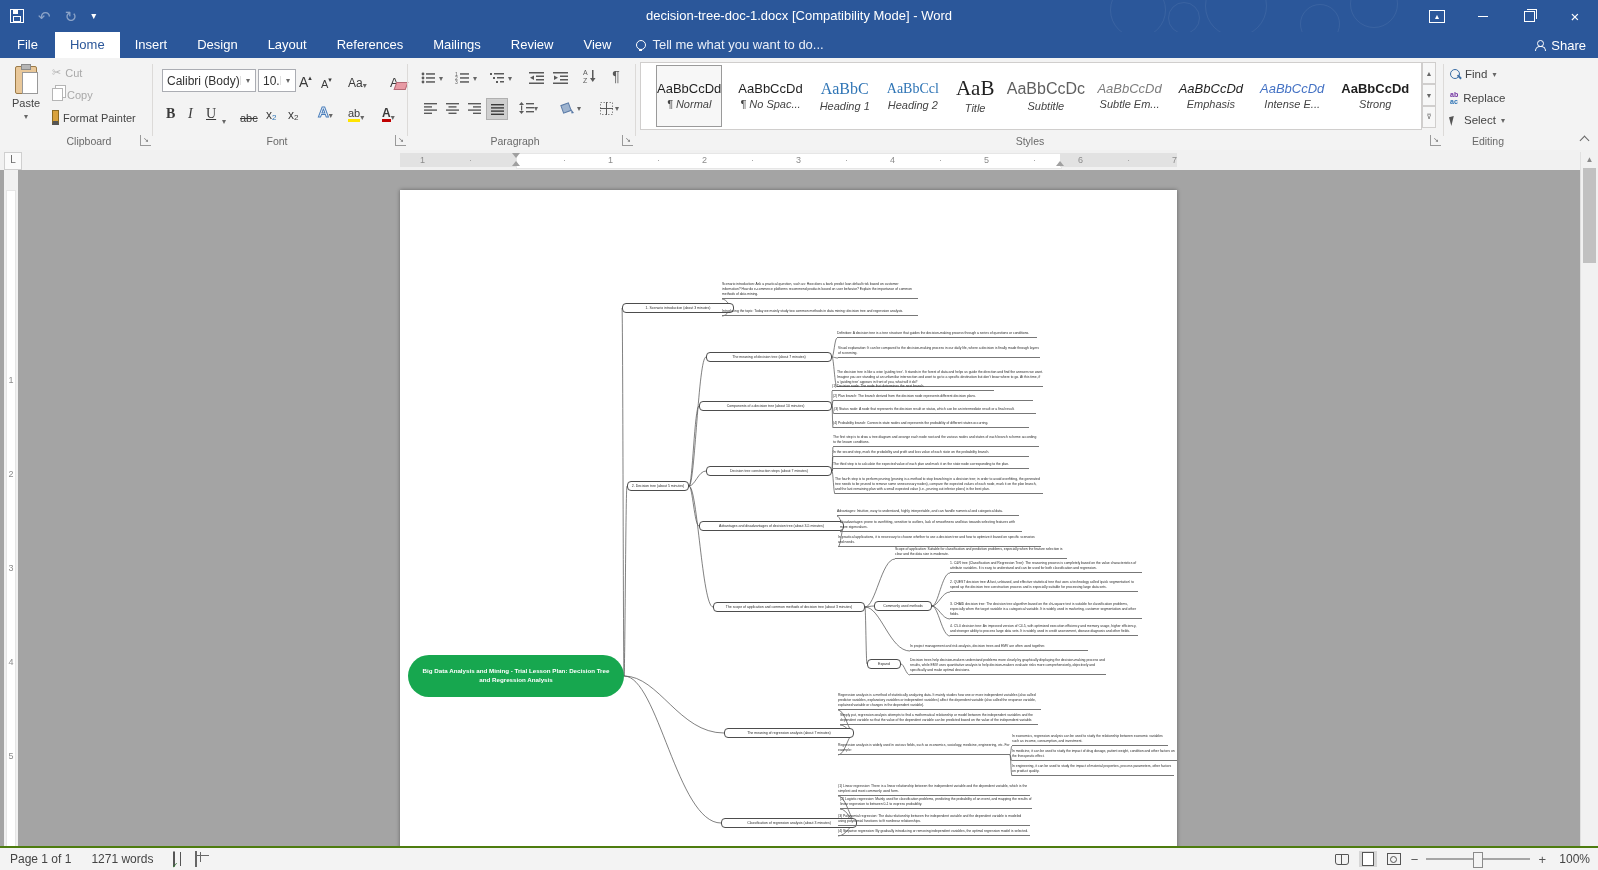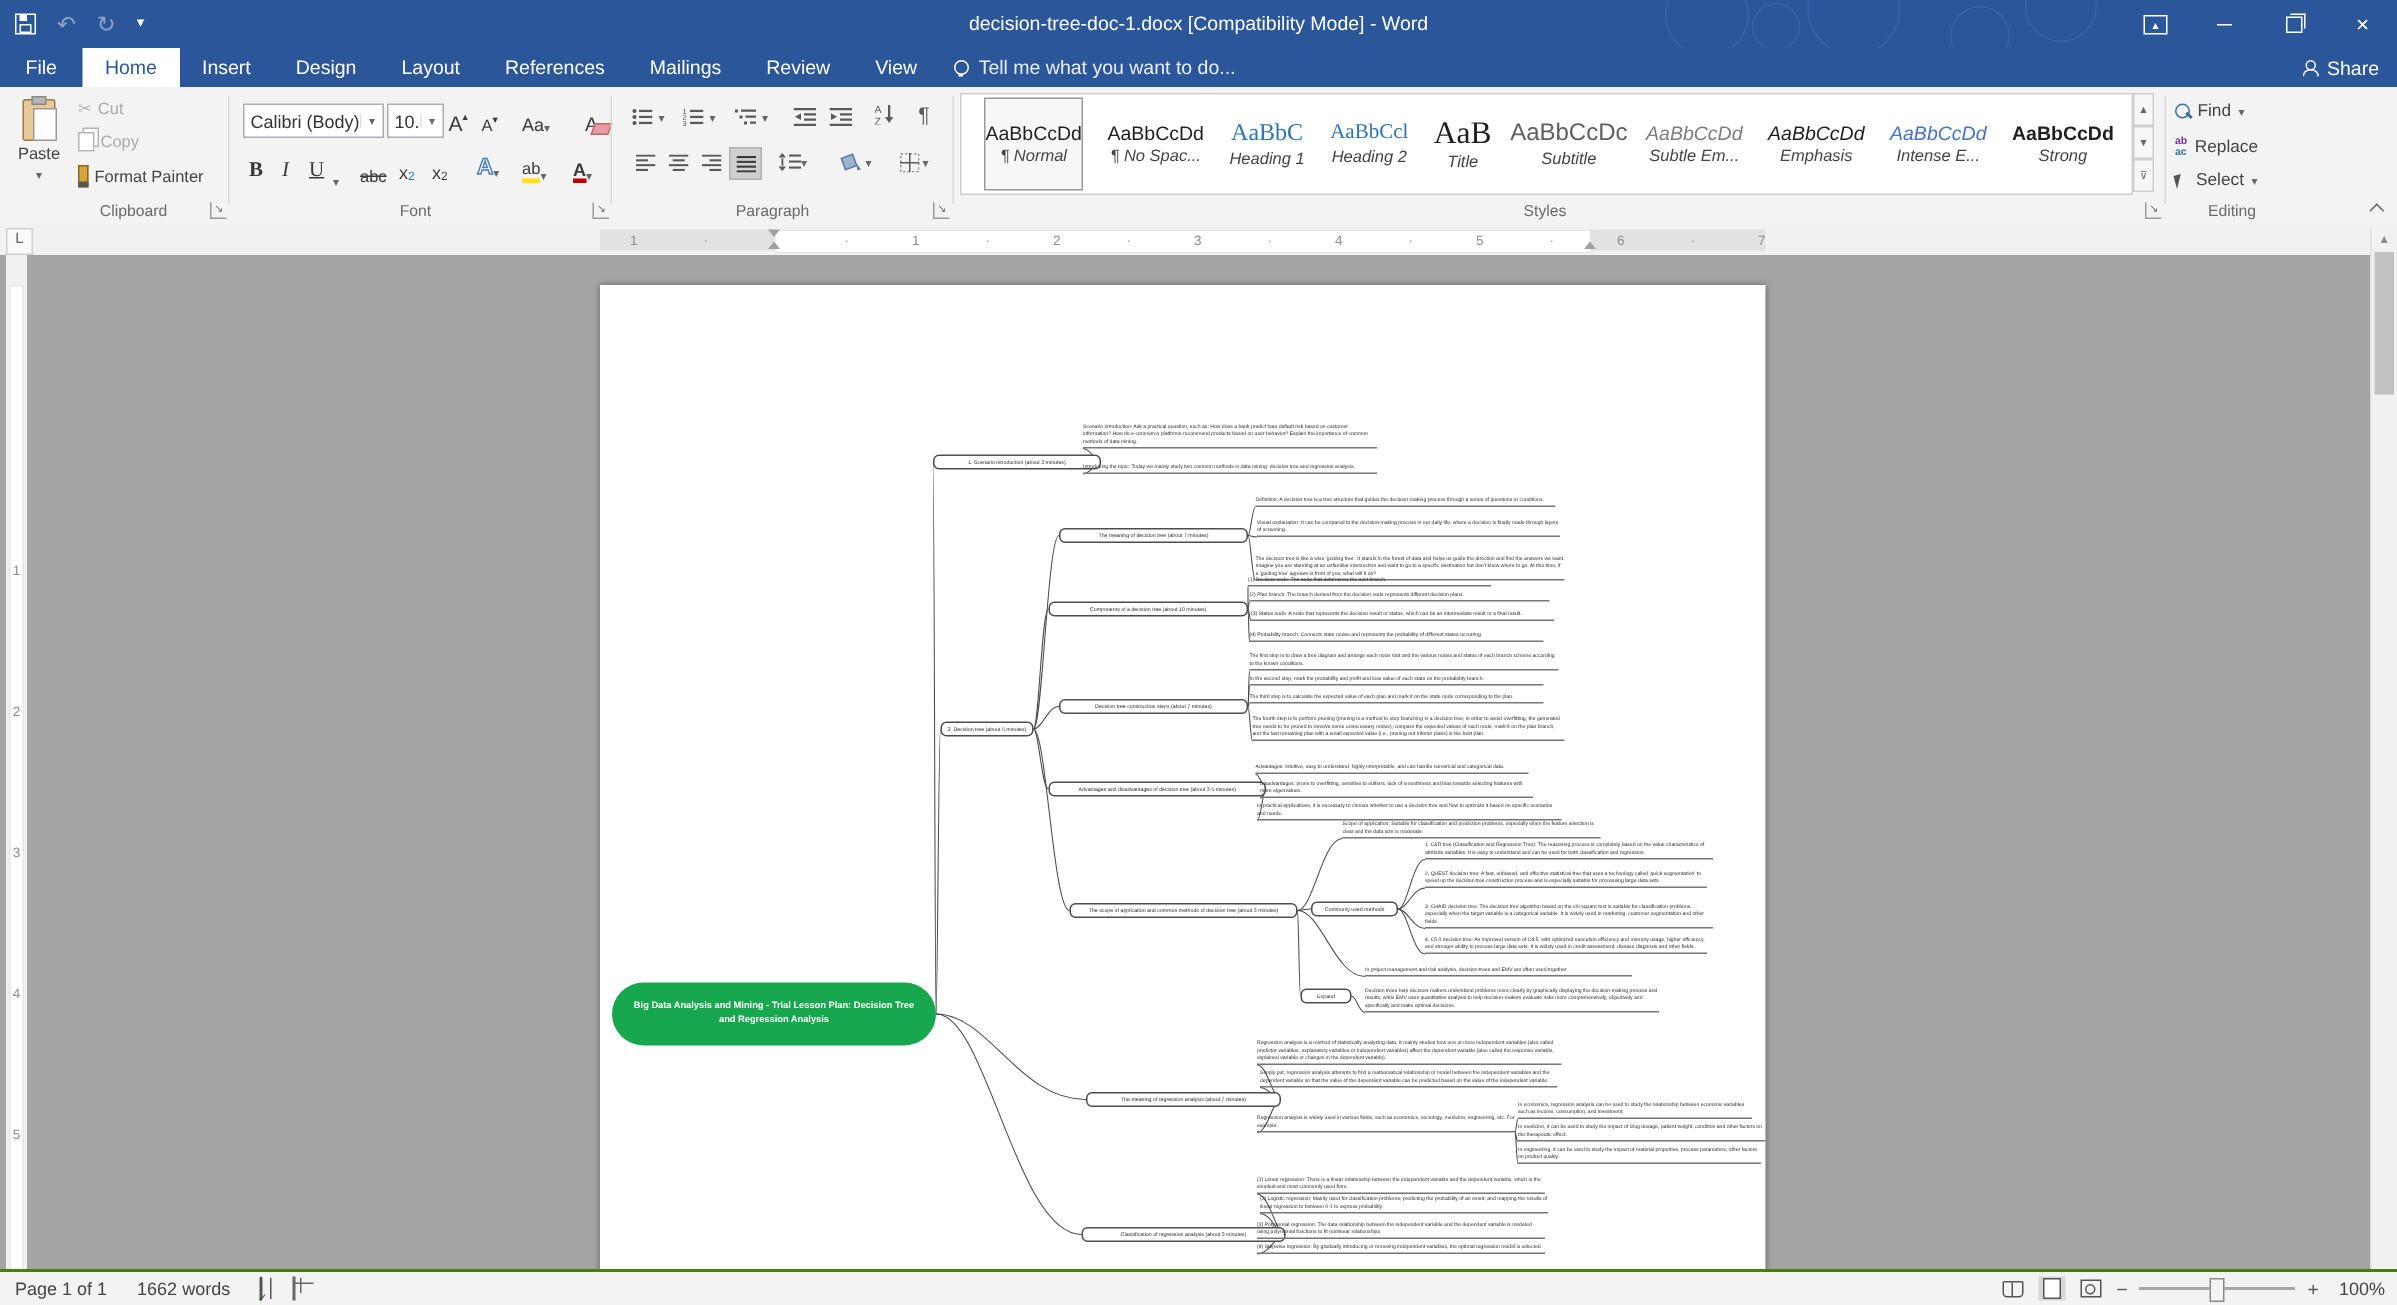--- a/index.html
+++ b/index.html
@@ -618,21 +618,21 @@
         <span class="vnum" style="top: 675px;">6</span>
       </div>
   </div>
   <div id="vscroll">
     <div class="sc-up">▲</div>
     <div class="sc-thumb"></div>
   </div>
 
   <div id="statusbar">
     <span class="sb-item">Page 1 of 1</span>
-    <span class="sb-item">1662 words</span>
+    <span class="sb-item">1271 words</span>
     <span class="sb-item"><span class="book"></span></span>
     <span class="sb-item"><span class="macro"></span></span>
     <div class="sb-right">
       <span class="view-ic">
           <span class="vi-read"></span>
         </span>
       <span class="view-ic active">
           <span class="vi-page"></span>
         </span>
       <span class="view-ic">

